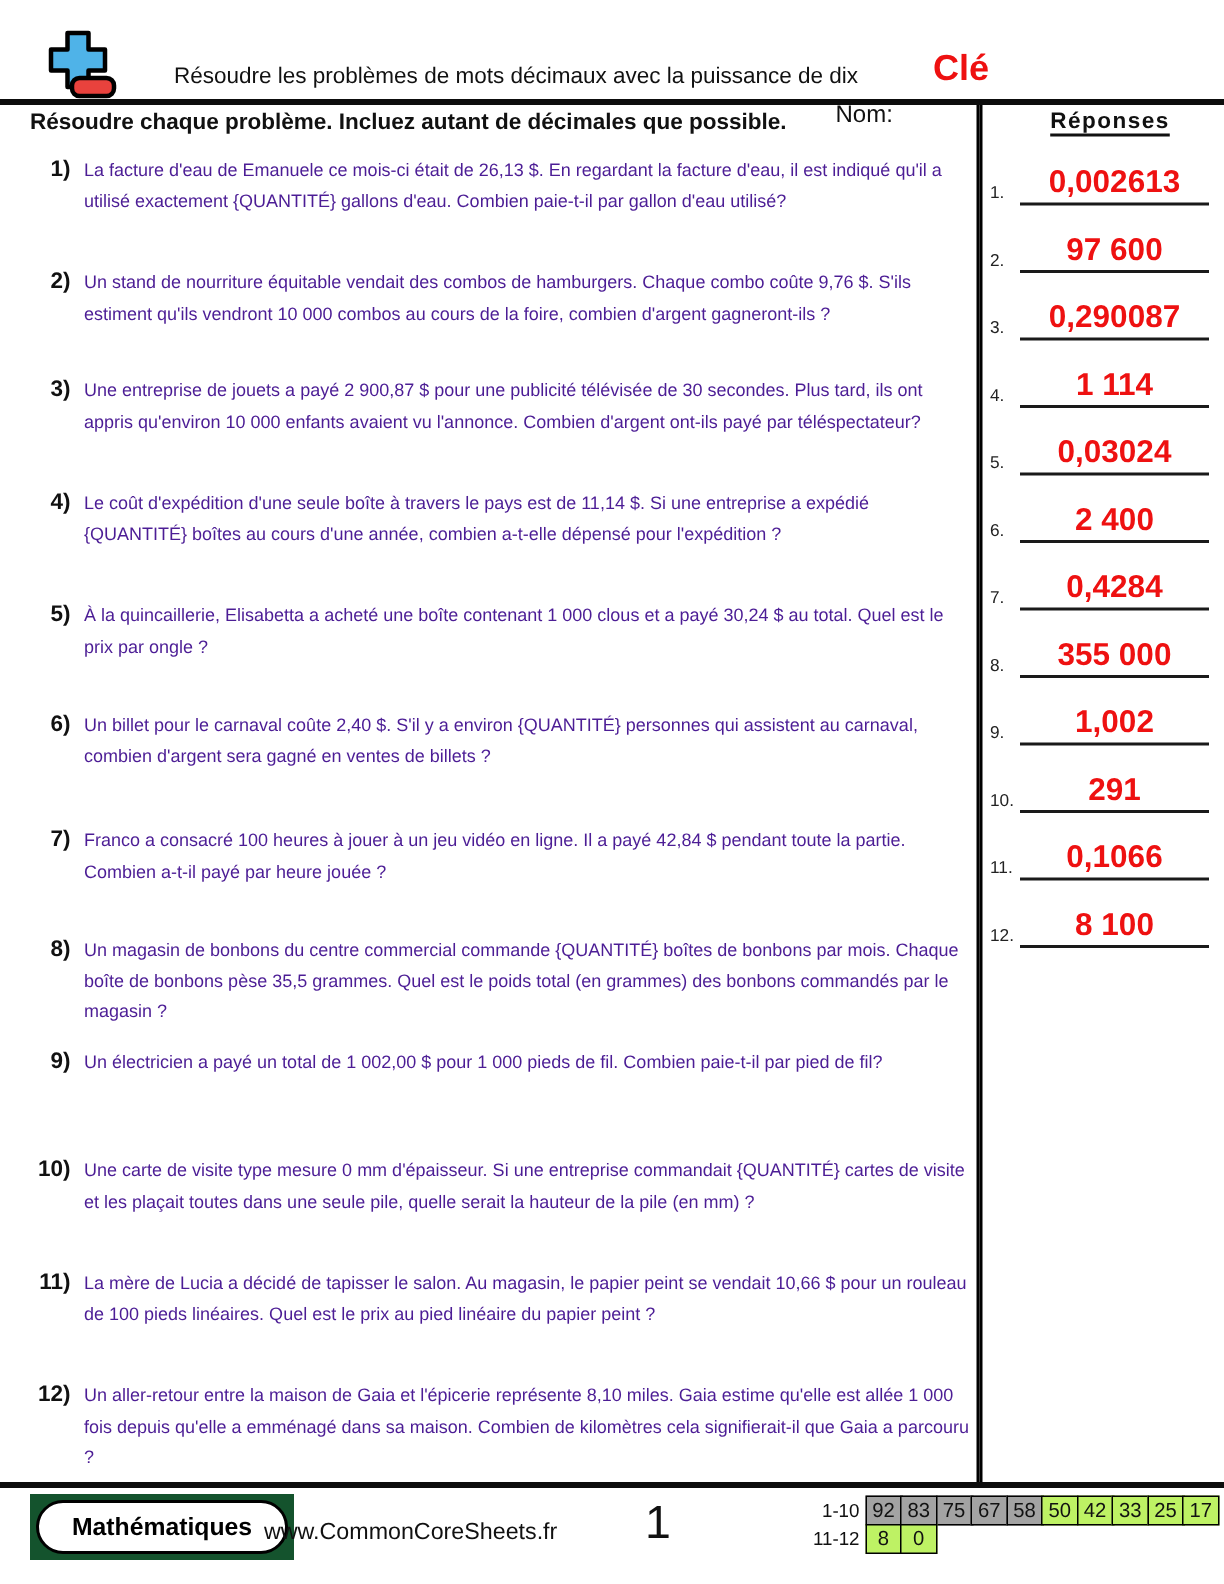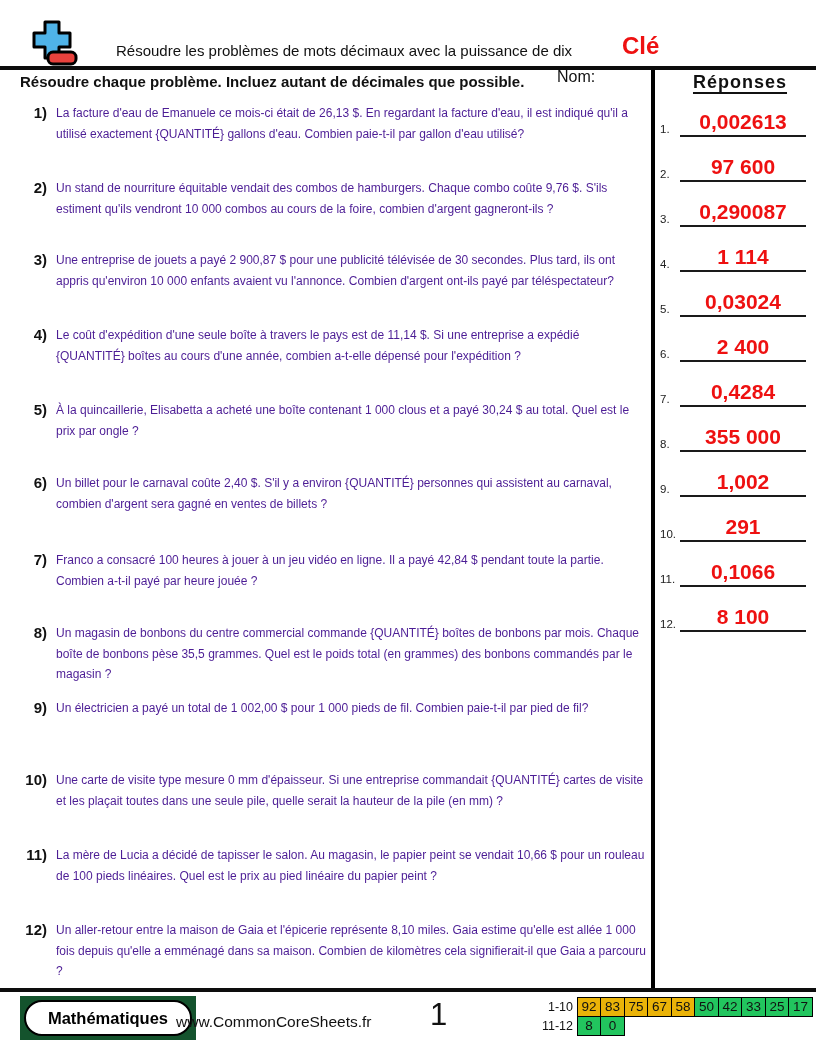--- a/index.html
+++ b/index.html
@@ -10,21 +10,21 @@
   }
   
   .logo { position:absolute; left:24px; top:18px; }
   .title { position:absolute; left:116px; top:42px; font-size:15px; color:#111; white-space:nowrap; }
   .name-label { position:absolute; left:557px; top:40px; font-size:16px;margin-top:28px; }
   .name-value { position:absolute; left:622px; top:32px; font-size:24px; font-weight:bold; color:#ee1111; }
   .rule-top { position:absolute; left:0; top:66px; width:816px; height:4px; background:#0d0d0d; }
   .instructions { position:absolute; left:20px; top:73px; width:600px; font-size:15px; font-weight:bold; }
   .answers-title {
     position:absolute; left:668px; top:72px; width:144px; text-align:center;
-    font-size:18px; font-weight:bold; letter-spacing:1px;
+    font-size:15px; font-weight:bold; letter-spacing:1px;
     text-decoration:underline; text-decoration-thickness:2px; text-underline-offset:4px;
   }
   
   .vdiv {
     position:absolute; left:651px; top:70px; height:918px; width:3px;
     border-left:2px solid #000; border-right:2px solid #000;
   }
   
   .problem { position:absolute; left:22px; width:628px; display:flex; }
   .p-num { width:34px; min-width:34px; text-align:right; padding-right:9px; font-weight:bold; font-size:15px; line-height:20.5px; }
@@ -50,23 +50,23 @@
     font-weight:bold; font-size:16.5px; color:#000; white-space:nowrap;
   }
   .website { position:absolute; left:176px; top:1013px; font-size:15.5px; color:#111; }
   .page-num { position:absolute; left:430px; top:997px; font-size:31px; color:#111; }
   .score { position:absolute; left:528px; top:997px; }
   .score-row { display:flex; }
   .score-row.second { margin-top:-1.5px; }
   .score-label { width:50px; text-align:right; padding-right:5px; font-size:12.5px; line-height:20px; color:#111; }
   .score-cell {
     width:25px; height:20px; border:1.5px solid #000; margin-left:-1.5px;
-    text-align:center; font-size:13.5px; line-height:17px; color:#111; background:#eab308;
-  }
-  .score-cell.hl { background:#22c55e; }
+    text-align:center; font-size:13.5px; line-height:17px; color:#111; background:#a3a3a3;
+  }
+  .score-cell.hl { background:#bef264; }
 </style>
 </head>
 <body>
 
 <div class="page">
 
   <div class="logo">
     <svg width="56" height="50" viewBox="0 0 56 50">
       <path d="M21 4 h14 v11 h11 v14 h-11 v11 h-14 v-11 h-11 v-14 h11 z" fill="#4fb3e8" stroke="#000" stroke-width="3" stroke-linejoin="round"></path>
       <rect x="24" y="34" width="28" height="12" rx="5" fill="#e9423d" stroke="#000" stroke-width="3"></rect>

